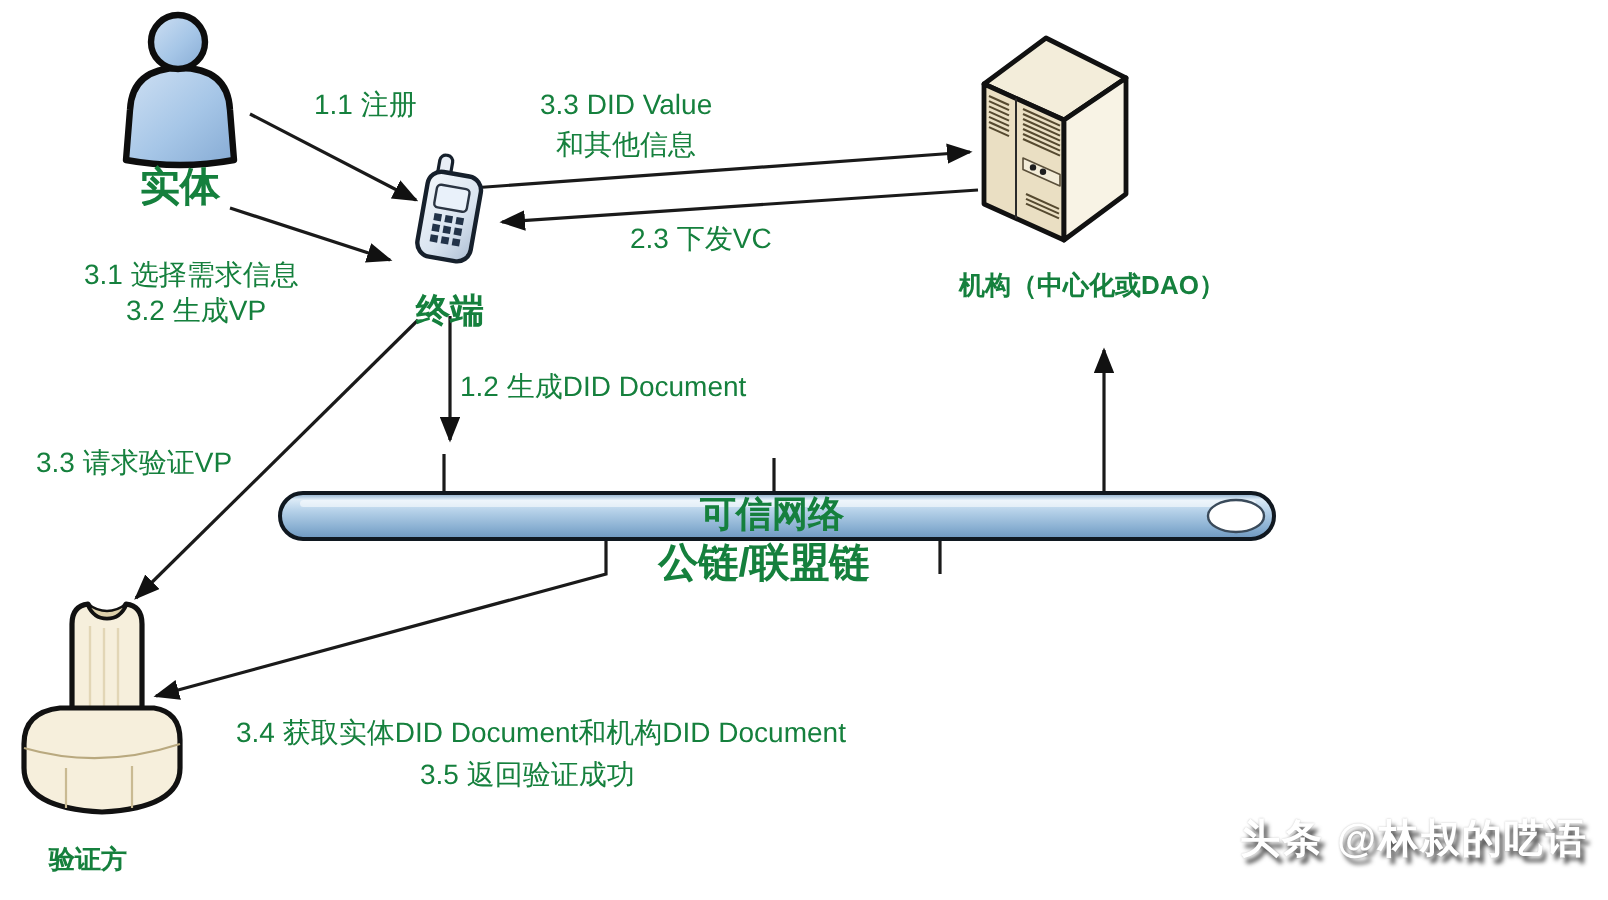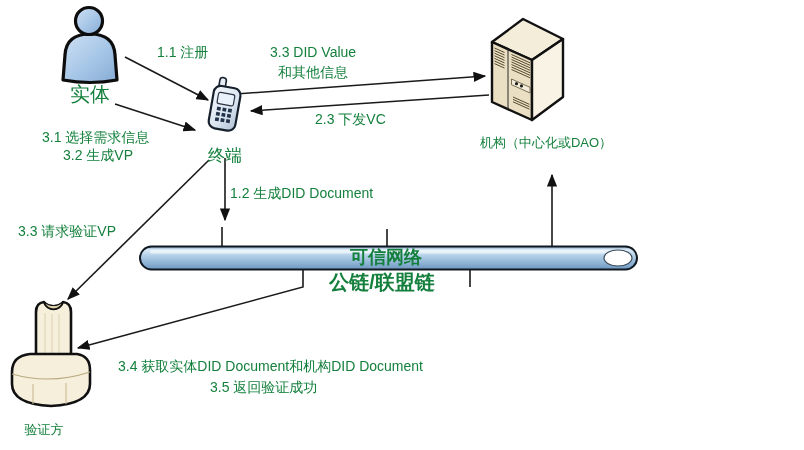--- a/index.html
+++ b/index.html
@@ -2,21 +2,21 @@
 <html><head>
 <meta charset="utf-8">
 <style>
   html,body{margin:0;padding:0;background:#fff;}
   .stage{
     position:relative;width:804px;height:450px;background:#ffffff;overflow:hidden;
     font-family:"Liberation Sans","DejaVu Sans",sans-serif;color:#000;
   }
   .stage svg{position:absolute;left:0;top:0;}
   .lbl{position:absolute;white-space:nowrap;font-size:14px;line-height:1.15;color:#15803d;}
-  .ctr{transform:translateX(-50%);}
+  .ctr{transform:translateX(-50%);font-weight:bold;}
   .node-lbl{font-size:13px;}
   .entity-lbl{font-size:20px;}
   .term-lbl{font-size:17px;margin-top:12px;}
   .pill-lbl{font-size:18px;font-weight:bold;}
   .chain-lbl{font-size:20px;font-weight:bold;}
   .watermark{
     font-size:20px;font-weight:bold;color:#ffffff;letter-spacing:1px;
     text-shadow:2px 3px 2px rgba(80,80,80,.95), 0 0 1px rgba(150,150,150,.6);
   }
 </style>
@@ -148,13 +148,14 @@
   <div class="lbl" style="left:270px;top:44px;">3.3 DID Value</div>
   <div class="lbl" style="left:278px;top:64px;">和其他信息</div>
   <div class="lbl" style="left:315px;top:111px;">2.3 下发VC</div>
   <div class="lbl" style="left:230px;top:185px;">1.2 生成DID Document</div>
   <div class="lbl" style="left:42px;top:129px;">3.1 选择需求信息</div>
   <div class="lbl" style="left:63px;top:147px;">3.2 生成VP</div>
   <div class="lbl" style="left:18px;top:223px;">3.3 请求验证VP</div>
   <div class="lbl" style="left:118px;top:358px;">3.4 获取实体DID Document和机构DID Document</div>
   <div class="lbl" style="left:210px;top:379px;text-align:center;">3.5 返回验证成功</div>
 
+  <div class="lbl watermark" style="left:620px;top:409px;">头条 @林叔的呓语</div>
 </div>
 
 </body></html>

